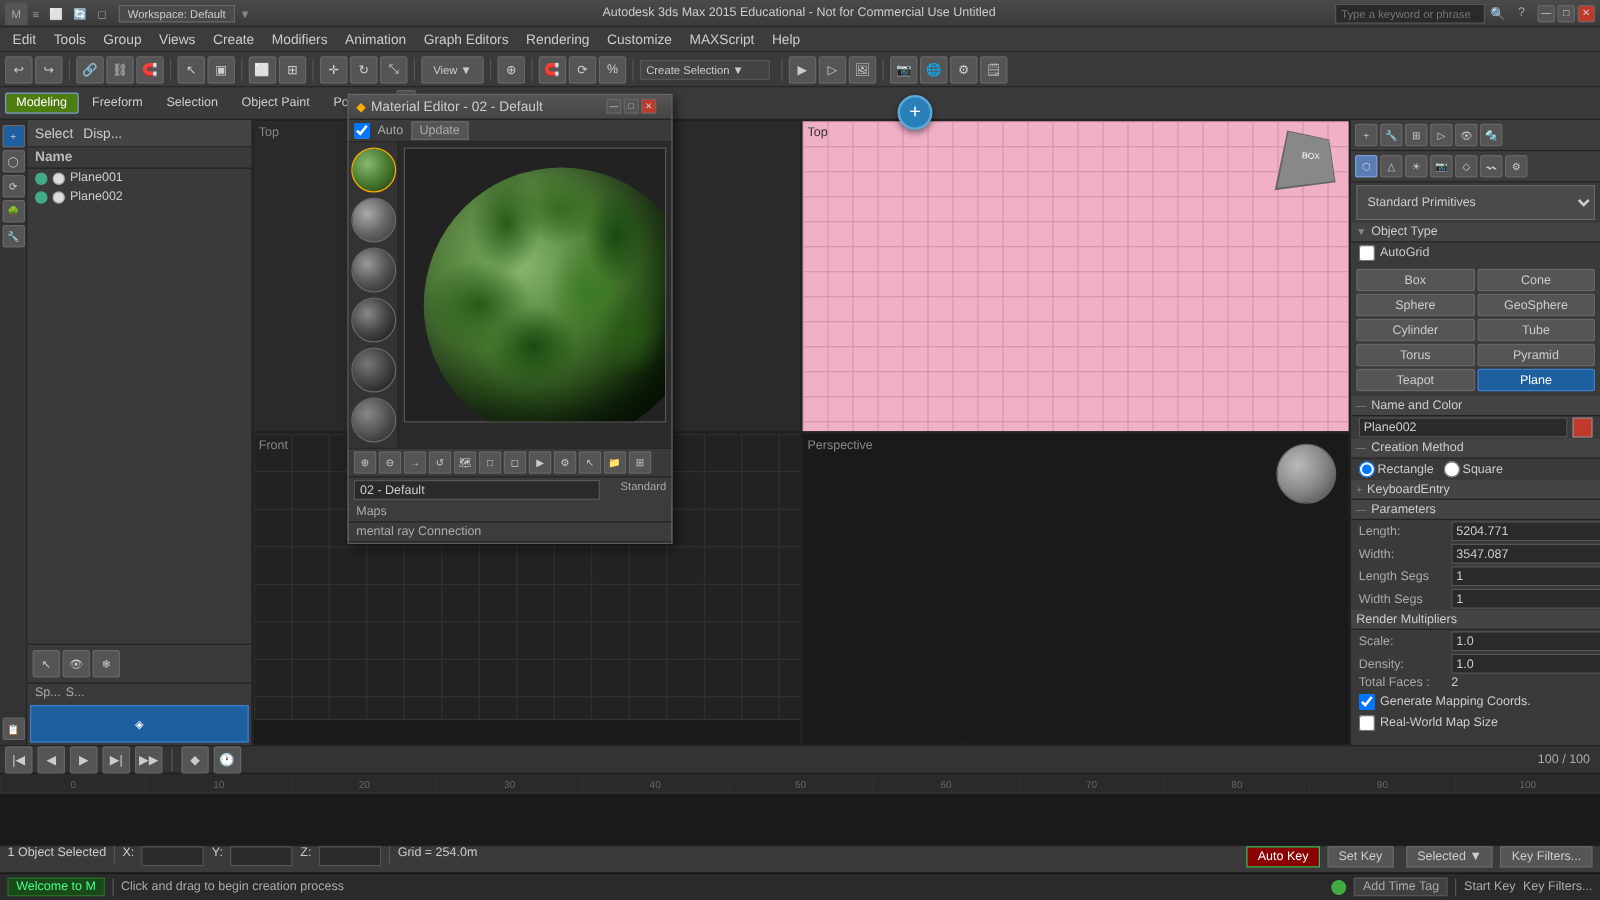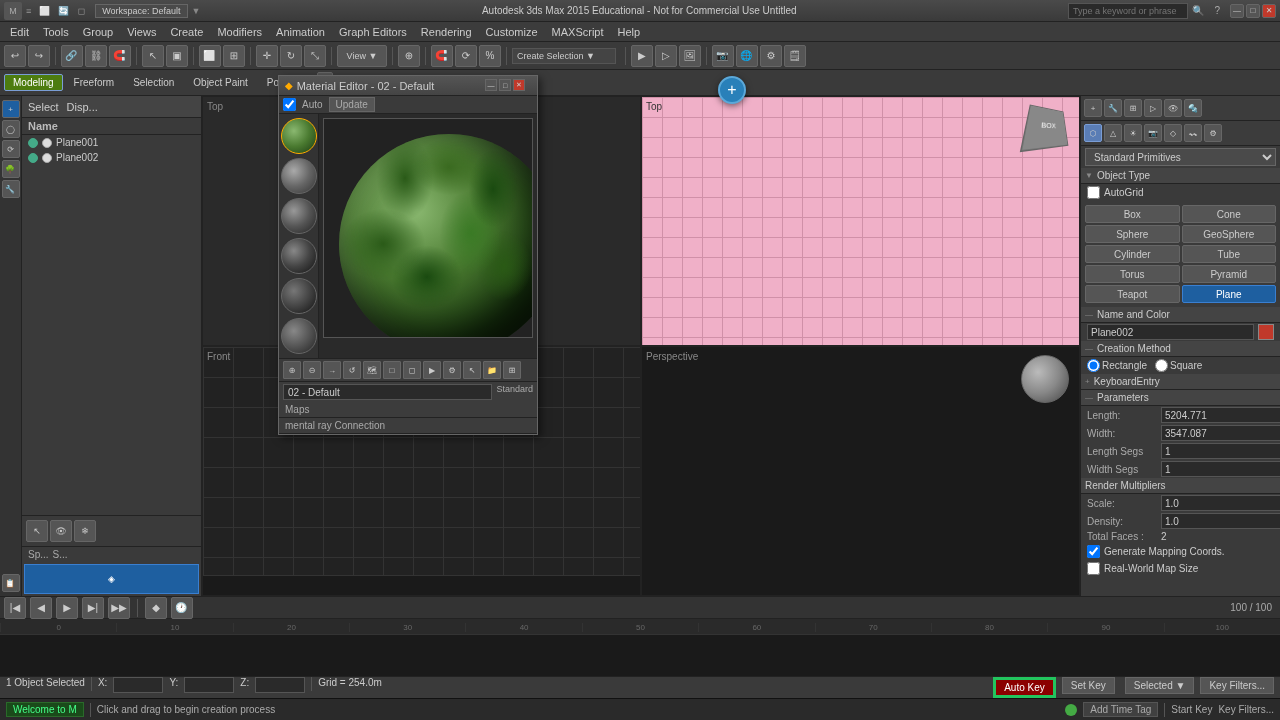--- a/index.html
+++ b/index.html
@@ -301,21 +301,21 @@
       background: #444;
       border-bottom: 1px solid #222;
       font-size: 10px;
       color: #ccc;
       cursor: pointer;
       gap: 4px;
     }
     .rp-section-header .collapse-btn { color: #888; font-size: 8px; }
     .rp-dropdown-full {
       margin: 2px 4px;
-      height: 18px;
+      height: 28px;
       background: #4a4a4a;
       border: 1px solid #666;
       color: #ccc;
       font-size: 10px;
       width: calc(100% - 8px);
       padding: 0 4px;
     }
     .obj-type-grid {
       display: grid;
       grid-template-columns: 1fr 1fr;
@@ -668,21 +668,21 @@
       <div class="me-tb-btn">◻</div>
       <div class="me-tb-btn">▶</div>
       <div class="me-tb-btn">⚙</div>
       <div class="me-tb-btn">↖</div>
       <div class="me-tb-btn">📁</div>
       <div class="me-tb-btn">⊞</div>
     </div>
 
     <div style="display:flex; padding:2px 4px; background:#3c3c3c; border-top:1px solid #222;">
       <input type="text" value="02 - Default" style="flex: 1 1 0%; height: 16px; background: rgb(42, 42, 42); border: 1px solid rgb(85, 85, 85); color: rgb(204, 204, 204); font-size: 10px; padding: 0px 4px;">
-      <span style="font-size:9px; color:#aaa; padding-left:4px;">Standard</span>
+      <span style="font-size:9px; color:#aaa; padding-left:16px;">Standard</span>
     </div>
     <div class="me-section">Maps</div>
     <div class="me-section">mental ray Connection</div>
   </div>
 
   <div class="plus-btn">+</div>
 
   <div id="viewport-area" style="flex:1; display:flex; flex-direction:column; overflow:hidden;">
     <div id="viewport-grid">
 
@@ -910,21 +910,21 @@
   <span>X:</span>
   <input type="text" class="status-input" value="" style="">
   <span>Y:</span>
   <input type="text" class="status-input" value="" style="">
   <span>Z:</span>
   <input type="text" class="status-input" value="" style="">
   <div class="status-sep"></div>
   <span>Grid = 254.0m</span>
   <div style="flex:1;"></div>
 
-  <div style="background:#8b0000; border:3px solid #22c55e; padding:2px 8px; font-size:10px; color:#fff; cursor:pointer;">Auto Key</div>
+  <div style="background:#8b0000; border:1px solid #22c55e; padding:2px 8px; font-size:10px; color:#fff; cursor:pointer;">Auto Key</div>
   <div style="background:#555; border:1px solid #666; padding:2px 8px; font-size:10px; color:#ccc; cursor:pointer;">Set Key</div>
   <div style="background:#555; border:1px solid #666; padding:2px 8px; font-size:10px; color:#ccc; cursor:pointer; margin-left:4px;">Selected ▼</div>
   <div style="background:#555; border:1px solid #666; padding:2px 8px; font-size:10px; color:#ccc; cursor:pointer;">Key Filters...</div>
 </div>
 
 <div id="status-bar">
   <div style="background:#1a4a1a; border:1px solid #2a6a2a; padding:1px 6px; font-size:10px; color:#4f8;">Welcome to M</div>
   <div class="status-sep"></div>
   <span>Click and drag to begin creation process</span>
   <div style="flex:1;"></div>

